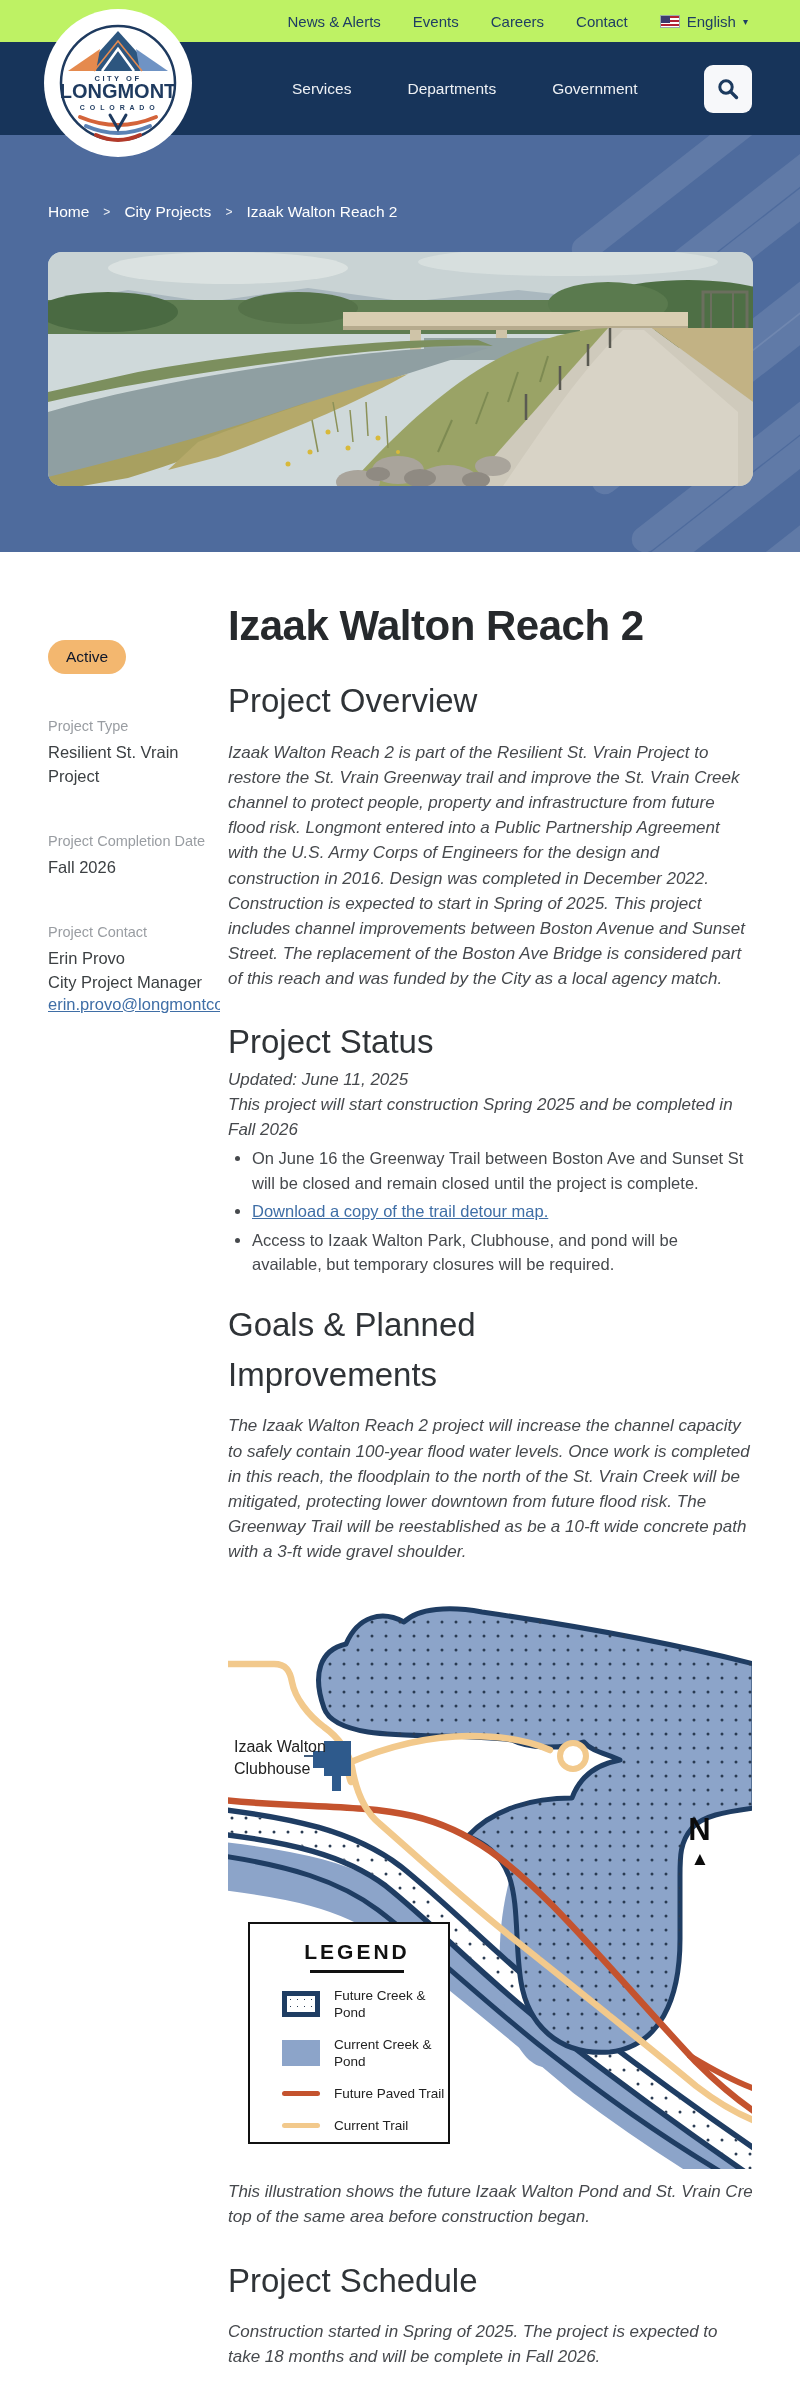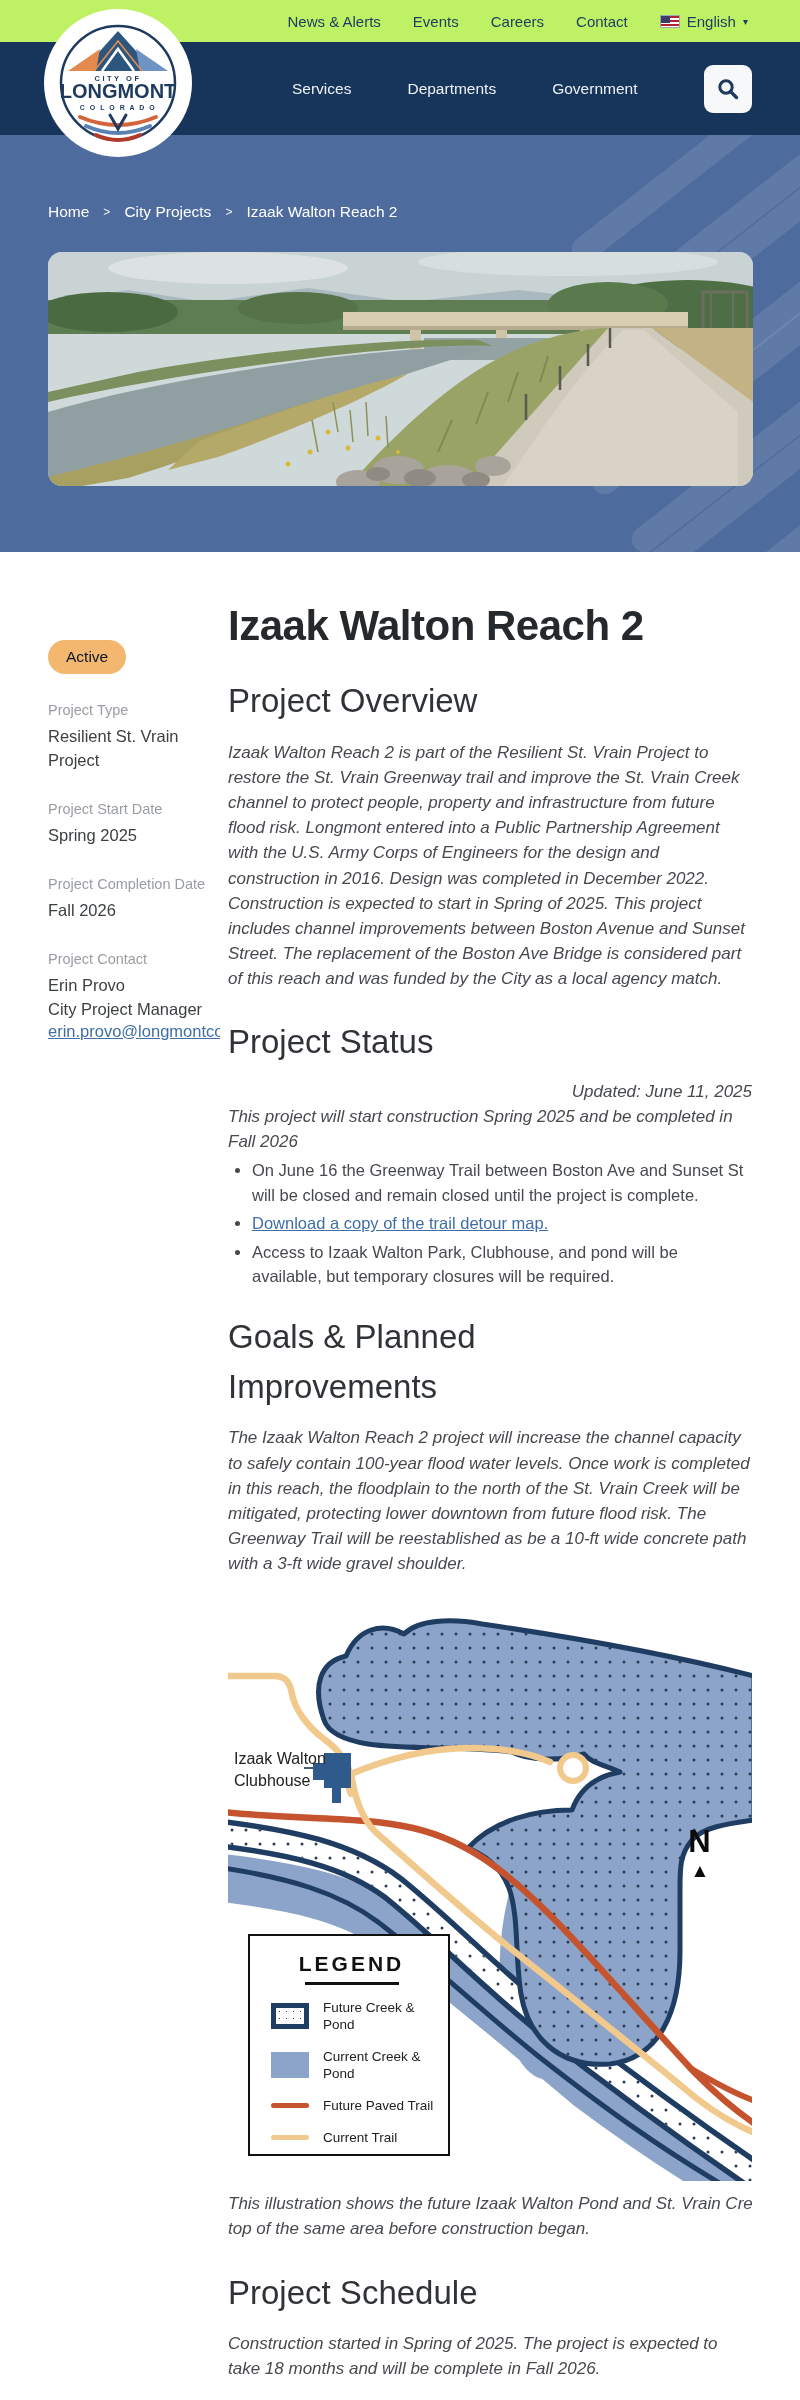--- a/index.html
+++ b/index.html
@@ -41,43 +41,43 @@
   .decor i { position:absolute; display:block; width:420px; height:26px; border-radius:16px; background:rgba(255,255,255,.10); transform:rotate(-38deg); }
   .breadcrumb { position:absolute; left:48px; top:68px; color:#fff; font-size:15.5px; display:flex; gap:14px; align-items:center; }
   .breadcrumb a { color:#fff; text-decoration:none; }
   .crumb-sep { font-size:12px; opacity:.9; }
   .hero { position:absolute; left:48px; top:117px; width:705px; height:234px; border-radius:14px; overflow:hidden; background:#cfd9da; }
   
   .content { display:flex; background:#fff; }
   .sidebar { width:172px; margin-left:48px; padding-top:88px; font-size:16.5px; color:#3c4043; }
   .badge { display:inline-block; background:#f3b76f; color:#0f172a; border-radius:19px;
     padding:8px 18px; font-size:15.5px; }
-  .field { margin-top:26px; }
+  .field { margin-top:42px; }
   .field .lbl { color:#999da2; font-size:14.5px; line-height:1.45; margin-bottom:4px; }
   .field .val { line-height:1.45; }
   .field a { color:#3f6ea6; white-space:nowrap; display:block; overflow:hidden; width:172px; }
   .main { width:524px; margin-left:8px; padding-top:50px; }
   h1 { font-size:42px; letter-spacing:-0.5px; color:#26292c; line-height:1.15; font-weight:700; }
   h2 { font-size:33px; font-weight:400; color:#2f3337; line-height:1.5; margin-top:26px; }
   h2.tight { margin-top:24px; line-height:1.5; max-width:430px; }
   p  { font-size:17px; line-height:1.48; margin-top:14px;font-style:italic; }
   p.nogap { margin-top:0; }
-  .updated { margin-top:12px;text-align:right; }
+  .updated { margin-top:0; }
   ul { margin-top:4px; padding-left:24px; }
   li { font-size:16.5px; line-height:1.48; margin-bottom:4px; }
   li a { color:#3f6ea6; }
   
   .map-fig { position:relative; width:524px; height:565px; margin-top:40px; }
   .map-fig svg.mapsvg { position:absolute; inset:0; }
   .club-label { position:absolute; left:6px; top:132px; font-size:16px; color:#222; line-height:1.35; }
   .north { position:absolute; right:34px; top:210px; text-align:center; color:#0b0b0b; width:36px; }
   .north .n { font-size:31px; font-weight:700; letter-spacing:1px; display:block; line-height:1; }
   .north .arr { font-size:19px; line-height:1; display:block; margin-top:4px; }
   .legend { position:absolute; left:20px; top:318px; width:202px; height:222px; background:#fff;
-    border:2.5px solid #111; padding:16px 0 0 5px; }
+    border:2.5px solid #111; padding:16px 0 0 16px; }
   .legend-title { text-align:center; font-size:21px; font-weight:700; letter-spacing:3px; color:#111; }
   .legend-rule { width:94px; height:2.5px; background:#111; margin:6px auto 14px auto; }
   .legend-item { display:flex; align-items:center; gap:14px; padding:0 0 0 16px; margin-bottom:14px; }
   .legend-item .txt { font-size:13.5px; color:#222; line-height:1.3; }
   .sw-future { width:38px; height:26px; border:5px solid #1f3d63; background:#fff;
     background-image:radial-gradient(#2a3b52 0.8px, transparent 0.9px); background-size:7px 7px; flex:none; }
   .sw-current { width:38px; height:26px; background:#8ca4c9; flex:none; }
   .sw-red { width:38px; height:5px; background:#c4532e; border-radius:3px; flex:none; }
   .sw-tan { width:38px; height:5px; background:#f2c98c; border-radius:3px; flex:none; }
   .caption { margin-top:10px; width:585px; }
@@ -227,24 +227,20 @@
 <div class="content">
 
   <div class="sidebar">
     <span class="badge">Active</span>
 
     <div class="field">
       <div class="lbl">Project Type</div>
       <div class="val">Resilient St. Vrain Project</div>
     </div>
     <div class="field">
-      <div class="lbl">Project Start Date</div>
-      <div class="val">Spring 2025</div>
-    </div>
-    <div class="field">
       <div class="lbl">Project Completion Date</div>
       <div class="val">Fall 2026</div>
     </div>
     <div class="field">
       <div class="lbl">Project Contact</div>
       <div class="val">Erin Provo</div>
       <div class="val">City Project Manager</div>
       <a href="#">erin.provo@longmontcol</a>
     </div>
   </div>

